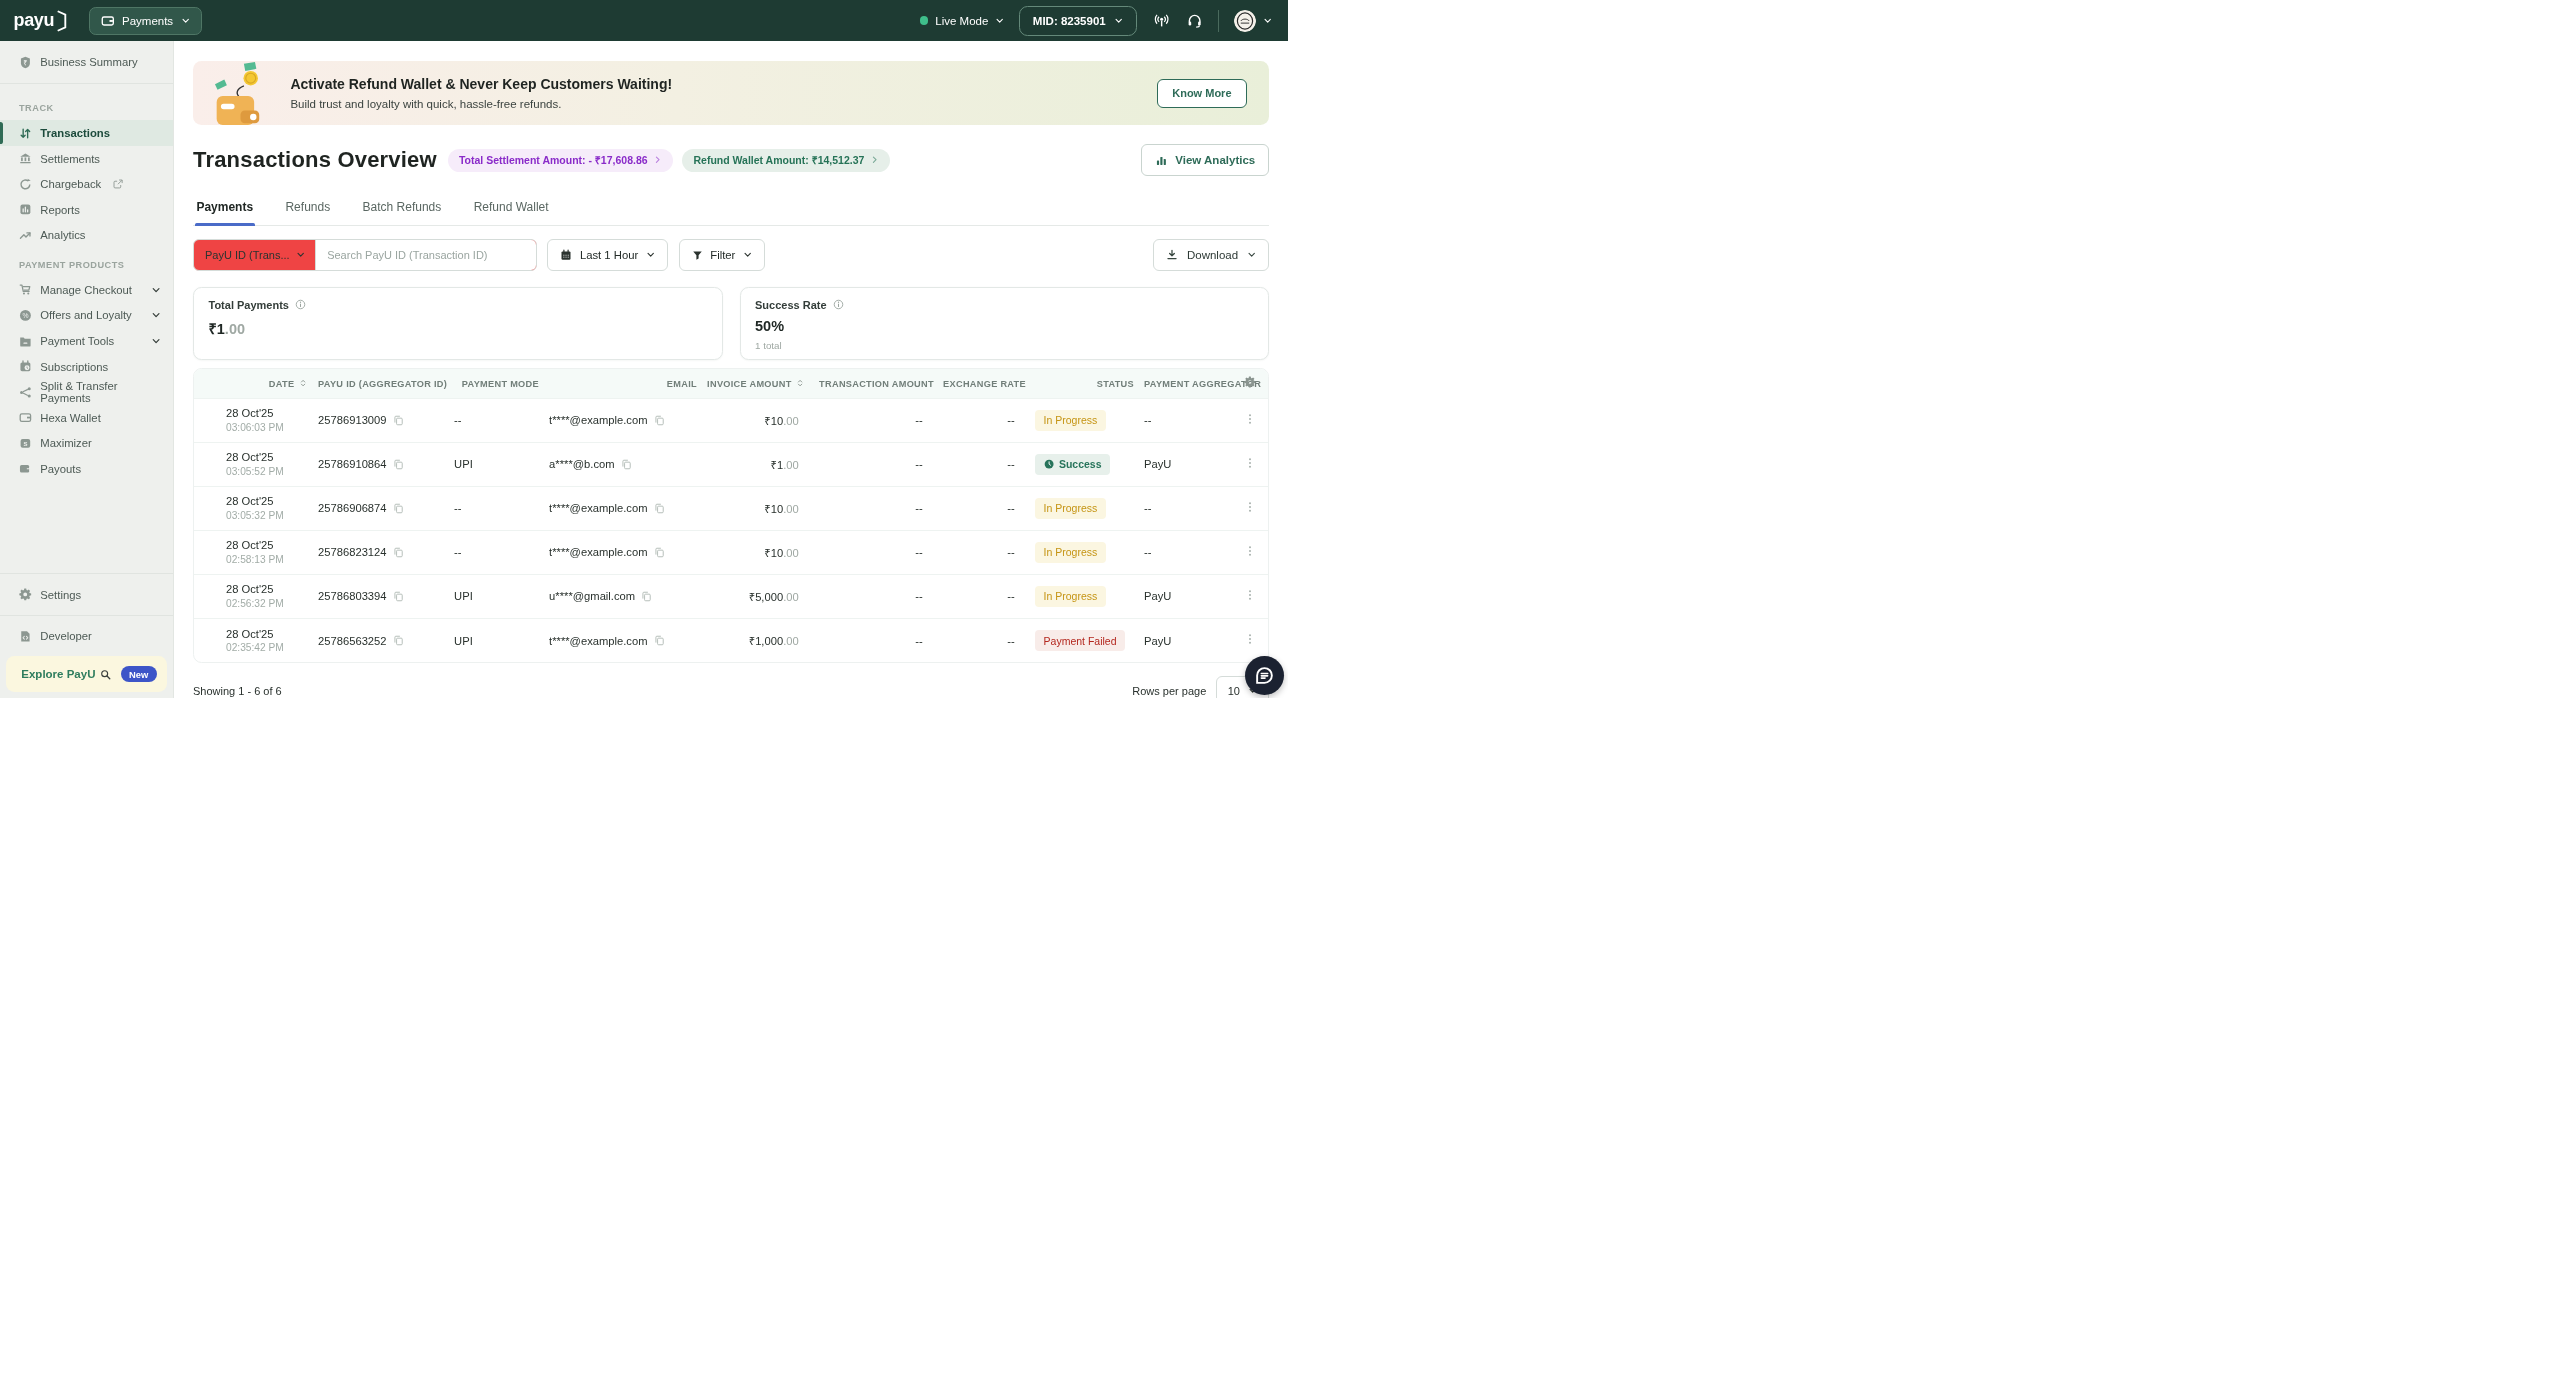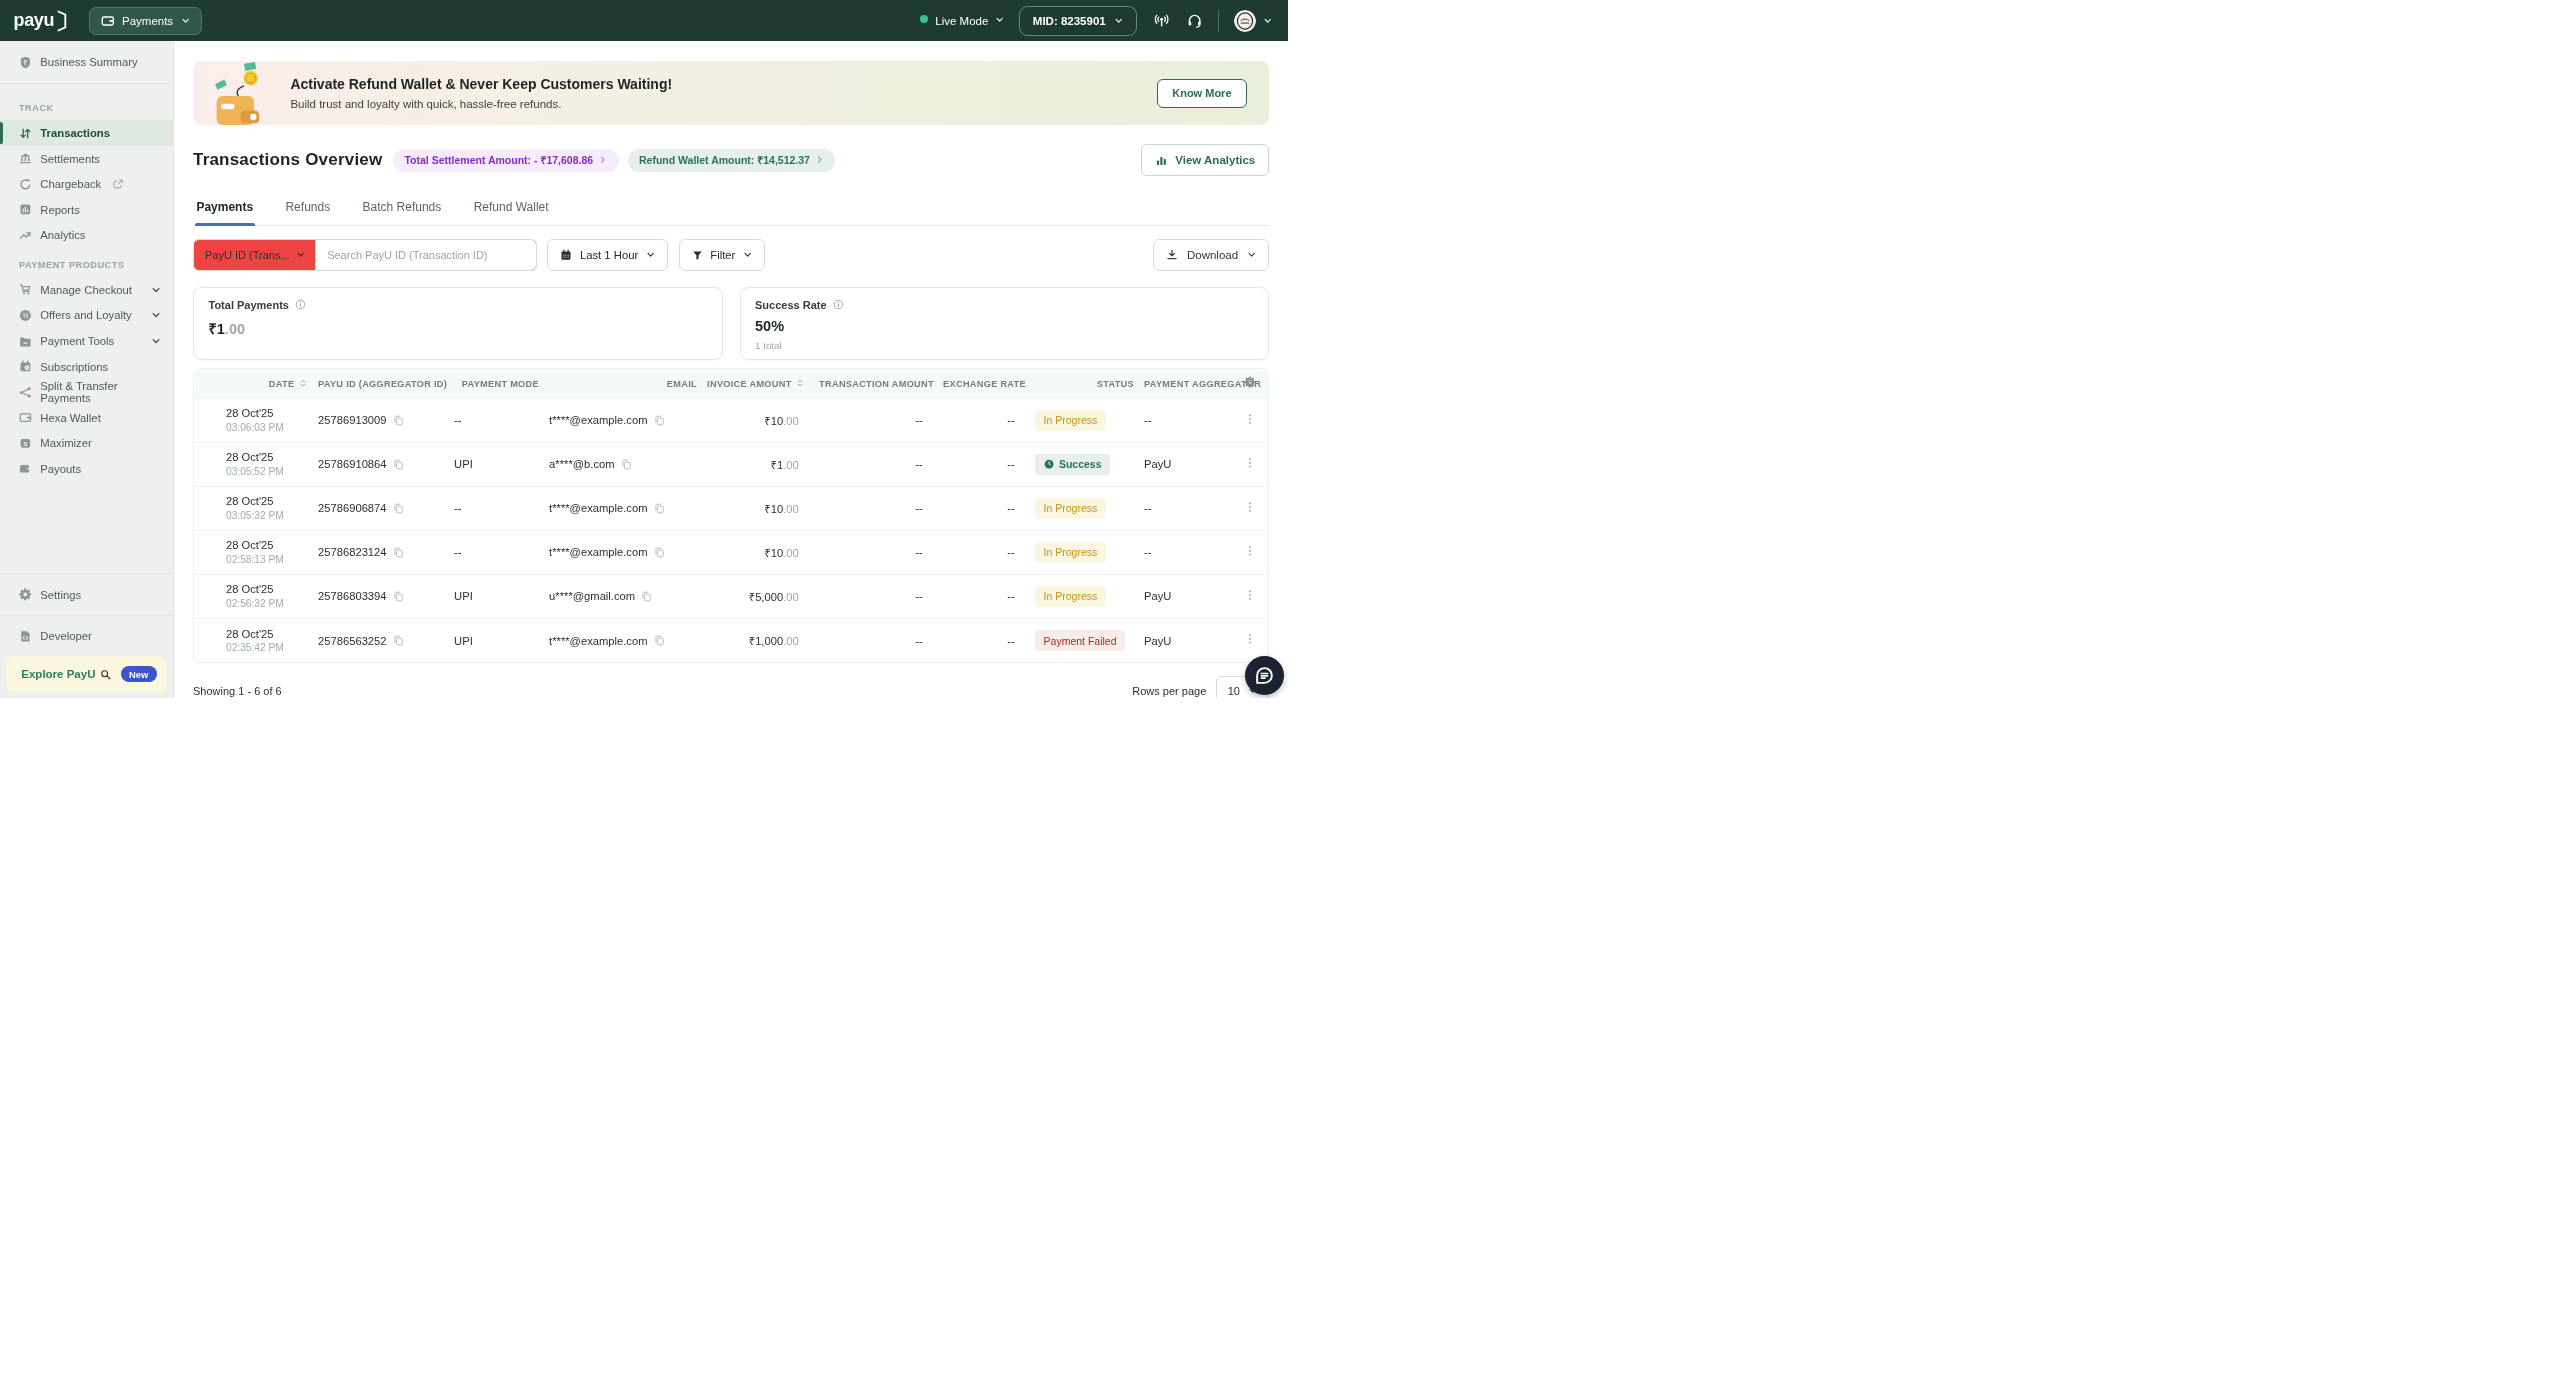--- a/index.html
+++ b/index.html
@@ -13,21 +13,21 @@
   .i14{width:12px;height:12px}.i15{width:12.8px;height:12.8px}.i16{width:13.6px;height:13.6px}
   .i18{width:15.3px;height:15.3px}
 
   
   .topbar { height:41px; background:#1E3B33; display:flex; align-items:center; justify-content:space-between; padding:0 15.3px 0 13.6px; }
   .tb-left { display:flex; align-items:center; gap:22px; }
   .logo { display:flex; align-items:center; gap:1.7px; cursor:pointer; }
   .logo-text { color:#fff; font-size:18px; font-weight:700; letter-spacing:-0.4px; }
   .product-switcher { display:flex; align-items:center; gap:7.7px; background:#31574A; border:0.9px solid #4F7665; border-radius:6.8px; height:28px; padding:0 11px; color:#fff; font-size:11.5px; font-weight:500; cursor:pointer; font-family:inherit; }
   .tb-right { display:flex; align-items:center; gap:14.5px; color:#fff; }
-  .live-mode { display:flex; gap:6.8px; background:none; border:none; color:#fff; font-size:11.5px; cursor:pointer; font-family:inherit;padding-left:41px; }
+  .live-mode { display:flex; align-items:center; gap:6.8px; background:none; border:none; color:#fff; font-size:11.5px; cursor:pointer; font-family:inherit;padding-left:41px; }
   .live-dot { width:8.5px; height:8.5px; border-radius:50%; background:#3FBE8B; }
   .mid-pill { display:flex; align-items:center; gap:8.5px; background:none; border:0.9px solid #64897A; border-radius:8.5px; height:30px; padding:0 12.8px; color:#fff; font-size:11.5px; font-weight:600; cursor:pointer; font-family:inherit; }
   .tb-icon { background:none; border:none; color:#fff; cursor:pointer; display:flex; padding:1.7px; }
   .tb-divider { width:0.9px; height:22px; background:#4A6A5D; }
   .avatar-btn { display:flex; align-items:center; gap:7.7px; background:none; border:none; cursor:pointer; color:#fff; }
   .avatar { width:22px; height:22px; border-radius:50%; overflow:hidden; display:block; }
 
   
   .app { display:flex; height:657px; }
   .sidebar { width:174px; flex:none; background:#EEF0ED; border-right:0.9px solid #E2E6E2; display:flex; flex-direction:column; padding-top:8.5px; overflow:hidden; }
@@ -52,21 +52,21 @@
   
   .banner { height:64px; border-radius:8.5px; background:linear-gradient(90deg,#FAEEEA 0%,#F3F0E2 45%,#E9EFD9 100%); display:flex; align-items:center; padding:0 22px 0 20.4px; gap:22px; }
   .banner-art { width:55px; height:63px; flex:none; }
   .banner-copy { flex:1; }
   .banner-title { font-size:14px; font-weight:700; color:#1F2421; }
   .banner-sub { font-size:11.5px; color:#3C4440; margin-top:6px; }
   .know-more { background:#fff; border:0.9px solid #2E6B58; color:#2E6B58; font-weight:600; font-size:11px; border-radius:6px; padding:7.7px 14.5px; cursor:pointer; font-family:inherit; }
 
   
   .ov-row { display:flex; align-items:center; margin-top:19px; gap:9.4px; }
-  .ov-title { font-size:17px; font-weight:700; color:#1F2421; letter-spacing:0.2px; margin-right:1.7px; }
+  .ov-title { font-size:22px; font-weight:700; color:#1F2421; letter-spacing:0.2px; margin-right:1.7px; }
   .pill { display:flex; align-items:center; gap:5.1px; height:23px; padding:0 11px; border-radius:12px; font-size:10.5px; font-weight:600; cursor:pointer; border:none; font-family:inherit; }
   .pill .icon { opacity:.55; }
   .pill.purple { background:#F6ECFA; color:#8A2BC9; }
   .pill.green { background:#E6EFE9; color:#267357; }
   .view-analytics { margin-left:auto; display:flex; align-items:center; gap:7.7px; background:#fff; border:0.9px solid #C9D4CF; border-radius:6px; height:31.5px; padding:0 12.8px; color:#2E6B58; font-size:11.5px; font-weight:600; cursor:pointer; font-family:inherit; }
   .view-analytics .icon { color:#2E6B58; }
 
   
   .tabs { display:flex; gap:29px; margin-top:20.4px; border-bottom:0.9px solid #E5E9E7; padding:0 1.7px; }
   .tab { background:none; border:none; font-family:inherit; font-size:12px; color:#5A6762; padding:3.4px 1.7px 11px; cursor:pointer; position:relative; }

